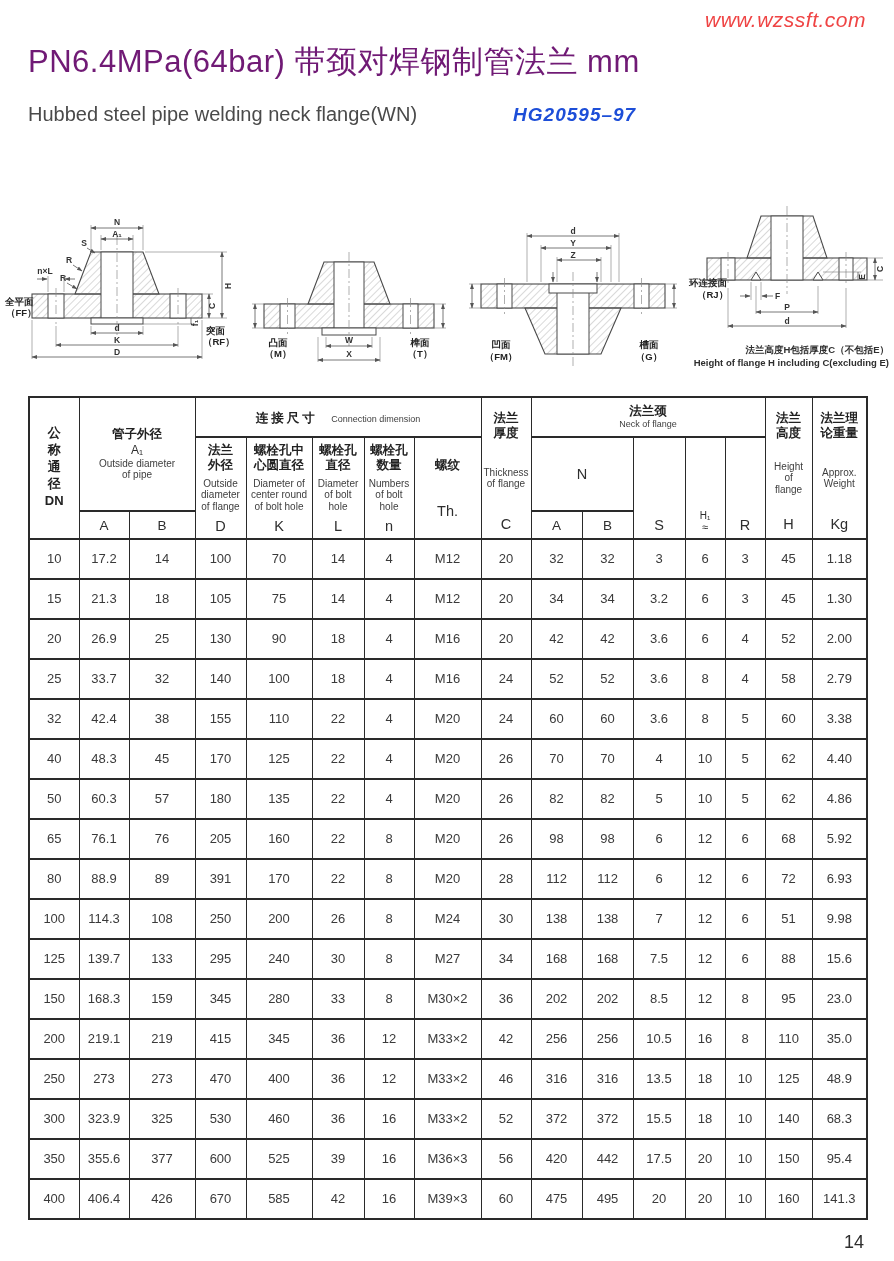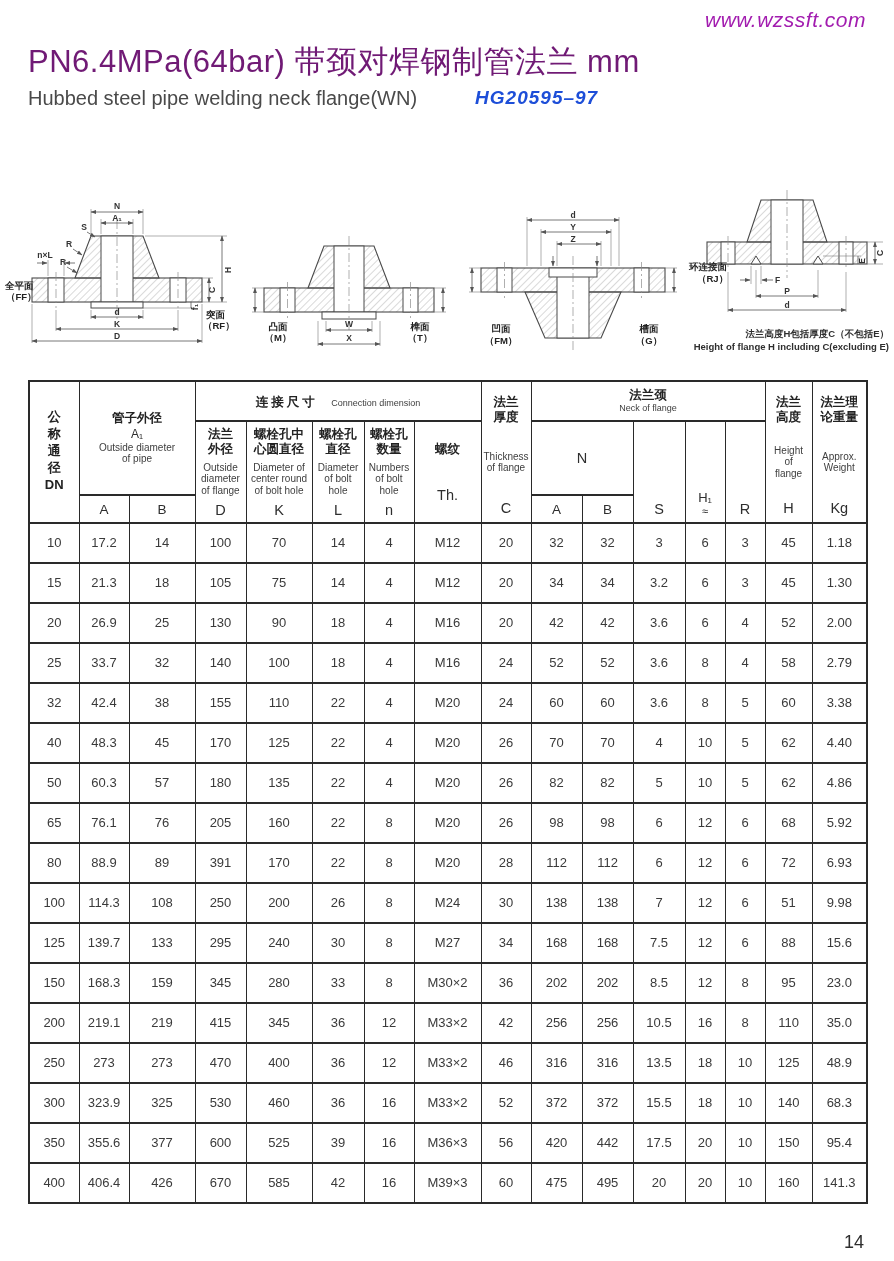--- a/index.html
+++ b/index.html
@@ -4,26 +4,26 @@
 <style>
   * { margin:0; padding:0; box-sizing:border-box; }
   html,body { width:894px; height:1261px; background:#fff; overflow:hidden;
     font-family:"Liberation Sans","DejaVu Sans",sans-serif; color:#333; position:relative; }
 
   
   .masthead { padding:5px 28px 0; text-align:right; }
   .slogan-cn { font-size:11px; color:#8f8f8f; letter-spacing:.5px; }
   .slogan-cn b { color:#1a1a1a; font-weight:bold; }
   .slogan-en { font-size:8px; color:#b3b3b3; margin-top:1px; }
-  .website { font-size:21px; font-style:italic; color:#a21caf; margin-top:3px; letter-spacing:.5px; }
+  .website { font-size:21px; font-style:italic; color:#ef4444; margin-top:3px; letter-spacing:.5px; }
 
   
   .titleblock { padding:9px 28px 0; }
   .main-title { font-size:31px; font-weight:400; color:#701a75; letter-spacing:.5px; }
-  .subrow { display:flex; align-items:flex-start; margin-top:4px; }
+  .subrow { display:flex; align-items:center; margin-top:20px;gap:38px; }
   .sub-title { font-size:20px; color:#4a4a4a; }
   .standard { margin-left:58px; font-size:19px; font-weight:bold; font-style:italic; color:#1d4ed8; letter-spacing:1px; }
 
   
   .drawings { display:flex; justify-content:space-between; align-items:flex-end; padding:0 5px; margin-top:56px; }
   .fig { flex:0 0 auto; }
   svg { display:block; overflow:visible; font-family:inherit; }
   svg text { font-size:8.5px; font-weight:600; fill:#333; text-anchor:middle; }
   .ol { fill:url(#hatch); stroke:#4a4a4a; stroke-width:1.1; }
   .wh { fill:#fff; stroke:#4a4a4a; stroke-width:1; }
@@ -375,21 +375,21 @@
           </div>
       </th>
       <th colspan="2"><span class="sym">N</span></th>
       <th rowspan="2">
           <div class="bothead">
             <span class="sym">S</span>
           </div>
         </th>
       <th rowspan="2">
         <div class="bothead">
-            <span class="sym" style="font-size:13px">H₁</span>
+            <span class="sym" style="font-size:10px">H₁</span>
             <span style="font-size:11px;color:#2e2e2e">≈</span>
           </div>
       </th>
       <th rowspan="2">
           <div class="bothead">
             <span class="sym">R</span>
           </div>
         </th>
     </tr>
     <tr class="hr3">

